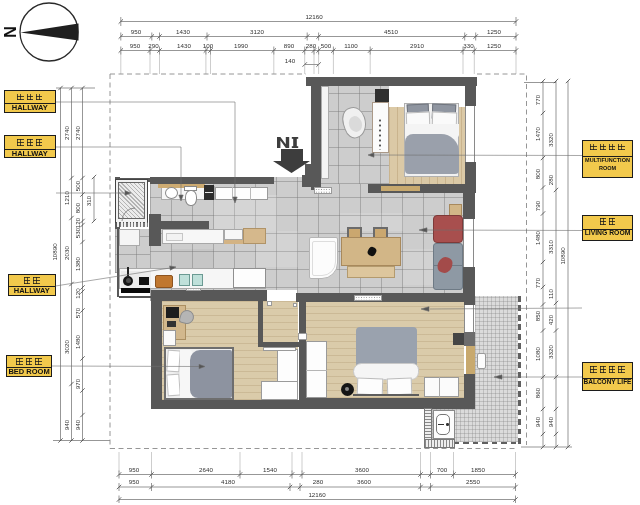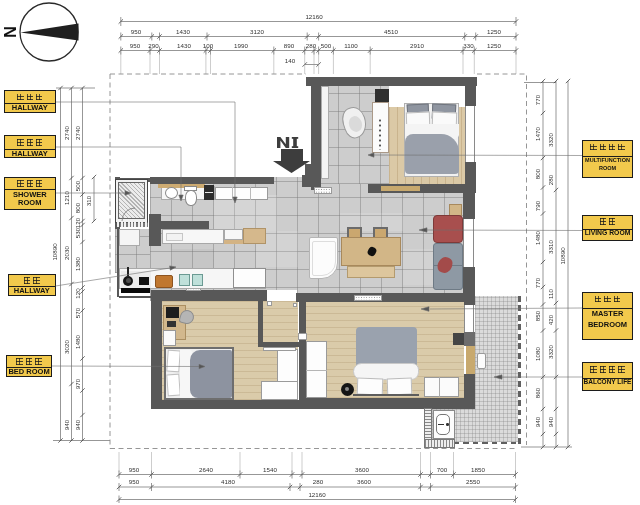--- a/index.html
+++ b/index.html
@@ -306,29 +306,20 @@
 <div class="label" style="left:3.5px;top:135px;width:52.5px;height:23px;">
   <div class="cn" style="height:12.5px;">
         <span class="hz"></span>
         <span class="hz"></span>
         <span class="hz"></span>
       </div>
   <div class="div" style="top:12.5px;"></div>
   <div style="font-size:7.5px;font-weight:bold;line-height:10px;">HALLWAY</div>
 </div>
 
-<div class="label" style="left:3.5px;top:177px;width:52.5px;height:33px;">
-  <div class="cn" style="height:11px;">
-        <span class="hz"></span>
-        <span class="hz"></span>
-        <span class="hz"></span>
-      </div>
-  <div class="div" style="top:11px;"></div>
-  <div style="font-size:7.5px;font-weight:bold;line-height:8.8px;padding-top:1.5px;">SHOWER<br>ROOM</div>
-</div>
 
 <div class="label" style="left:8px;top:274px;width:47.5px;height:22px;">
   <div class="cn" style="height:11px;">
         <span class="hz"></span>
         <span class="hz"></span>
       </div>
   <div class="div" style="top:11px;"></div>
   <div style="font-size:7.5px;font-weight:bold;line-height:9px;">HALLWAY</div>
 </div>
 
@@ -355,29 +346,20 @@
 
 <div class="label" style="left:582px;top:215px;width:51px;height:26px;">
   <div class="cn" style="height:11px;">
         <span class="hz"></span>
         <span class="hz"></span>
       </div>
   <div class="div" style="top:13px;"></div>
   <div style="font-size:6.8px;font-weight:bold;line-height:11px;">LIVING ROOM</div>
 </div>
 
-<div class="label" style="left:582px;top:292px;width:51px;height:48px;">
-  <div class="cn" style="height:12px;">
-        <span class="hz"></span>
-        <span class="hz"></span>
-        <span class="hz"></span>
-      </div>
-  <div class="div" style="top:14.5px;"></div>
-  <div style="font-size:7.5px;font-weight:bold;line-height:11px;padding-top:3px;">MASTER<br>BEDROOM</div>
-</div>
 
 <div class="label" style="left:582px;top:362px;width:51px;height:29px;">
   <div class="cn" style="height:13px;">
         <span class="hz"></span>
         <span class="hz"></span>
         <span class="hz"></span>
         <span class="hz"></span>
       </div>
   <div class="div" style="top:15px;"></div>
   <div style="font-size:6.5px;font-weight:bold;line-height:11px;">BALCONY LIFE</div>

